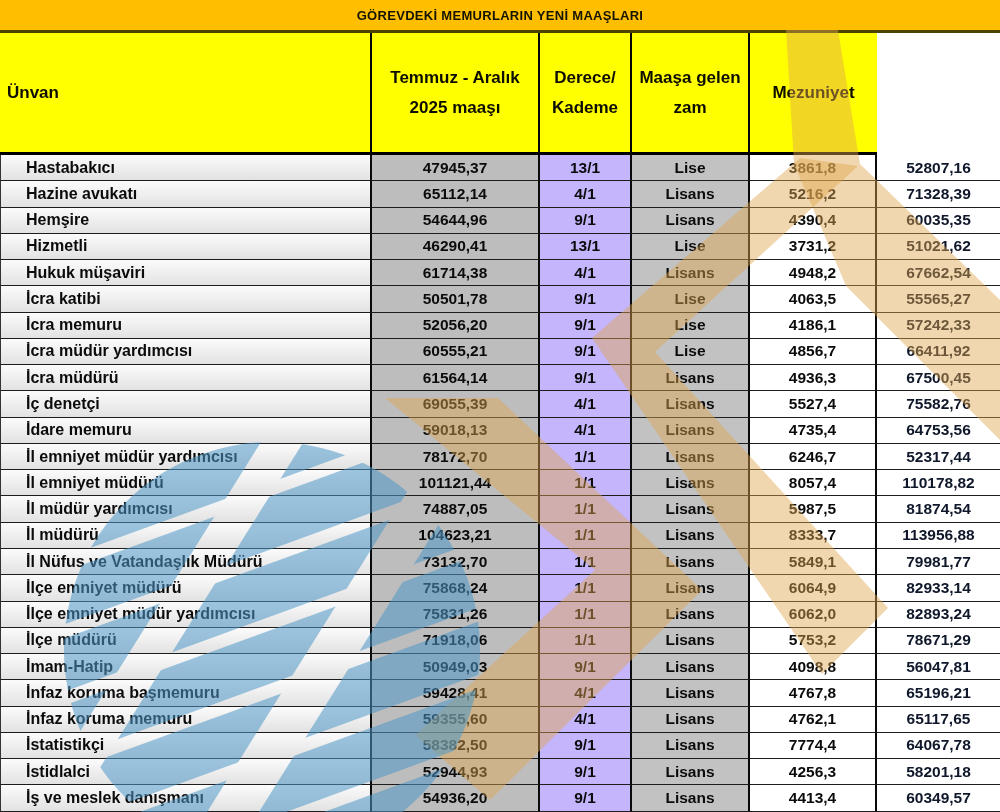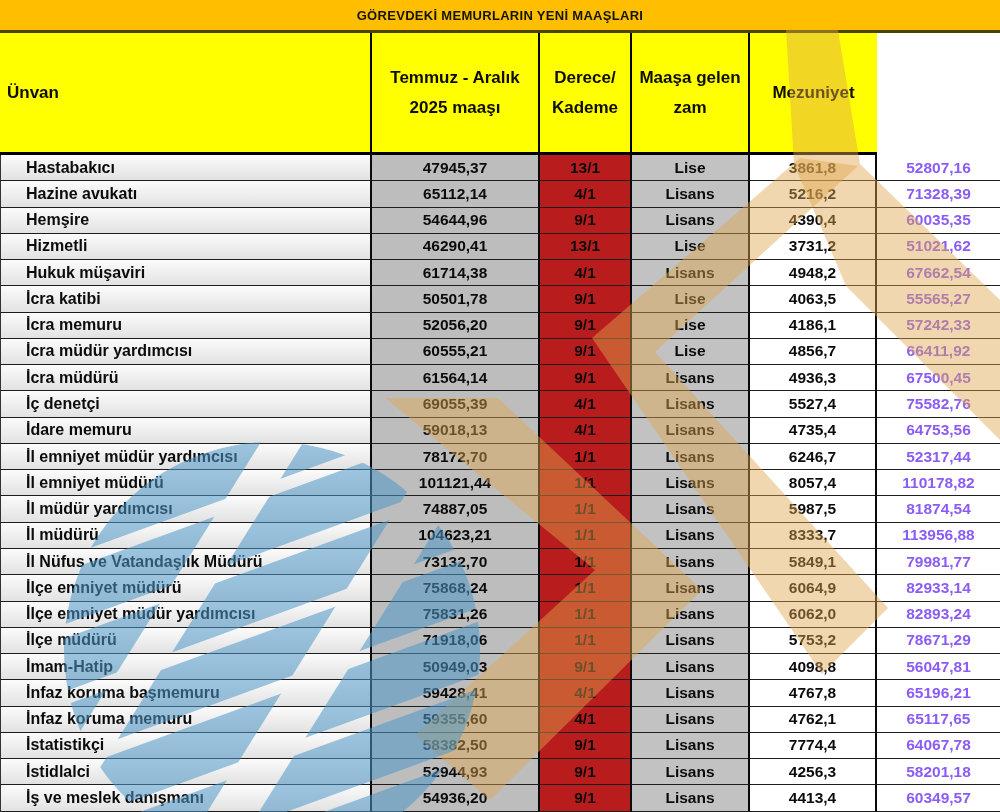--- a/index.html
+++ b/index.html
@@ -52,24 +52,24 @@
     white-space:nowrap;
   }
   .cell.c0{
     justify-content:flex-start;
     padding-left:25px;
     font-size:16px;
     background:linear-gradient(#fbfbfb,#e2e2e2);
     border-left:1px solid #333;
   }
   .cell.c1{background:#BDBDBD;}
-  .cell.c2{background:#b91c1c;}
+  .cell.c2{background:#c4b5fd;}
   .cell.c3{background:#C2C2C2;}
   .cell.c4{background:#FFFFFF;}
-  .cell.c5{background:#FFFFFF;color:#8b5cf6;border-right:none;}
+  .cell.c5{background:#FFFFFF;color:#0f172a;border-right:none;}
   .watermark{
     position:absolute;inset:0;
     pointer-events:none;
     z-index:5;
   }
 </style>
 </head>
 <body>
 
 <div class="page">

